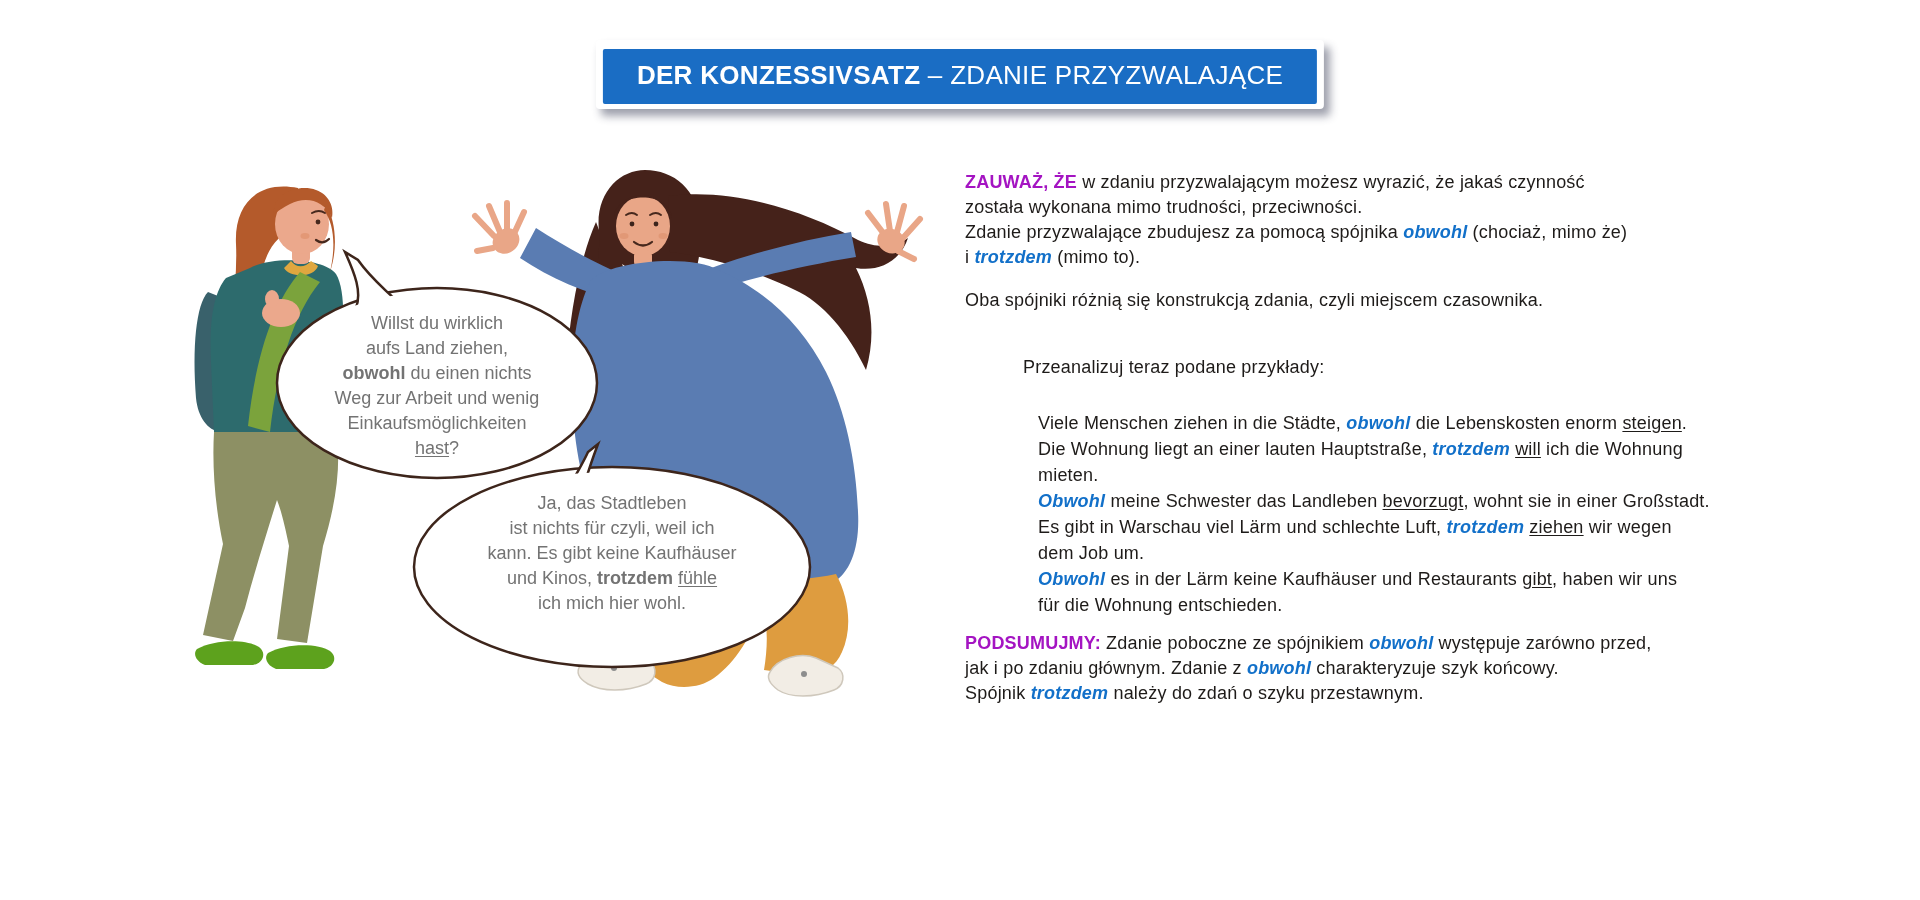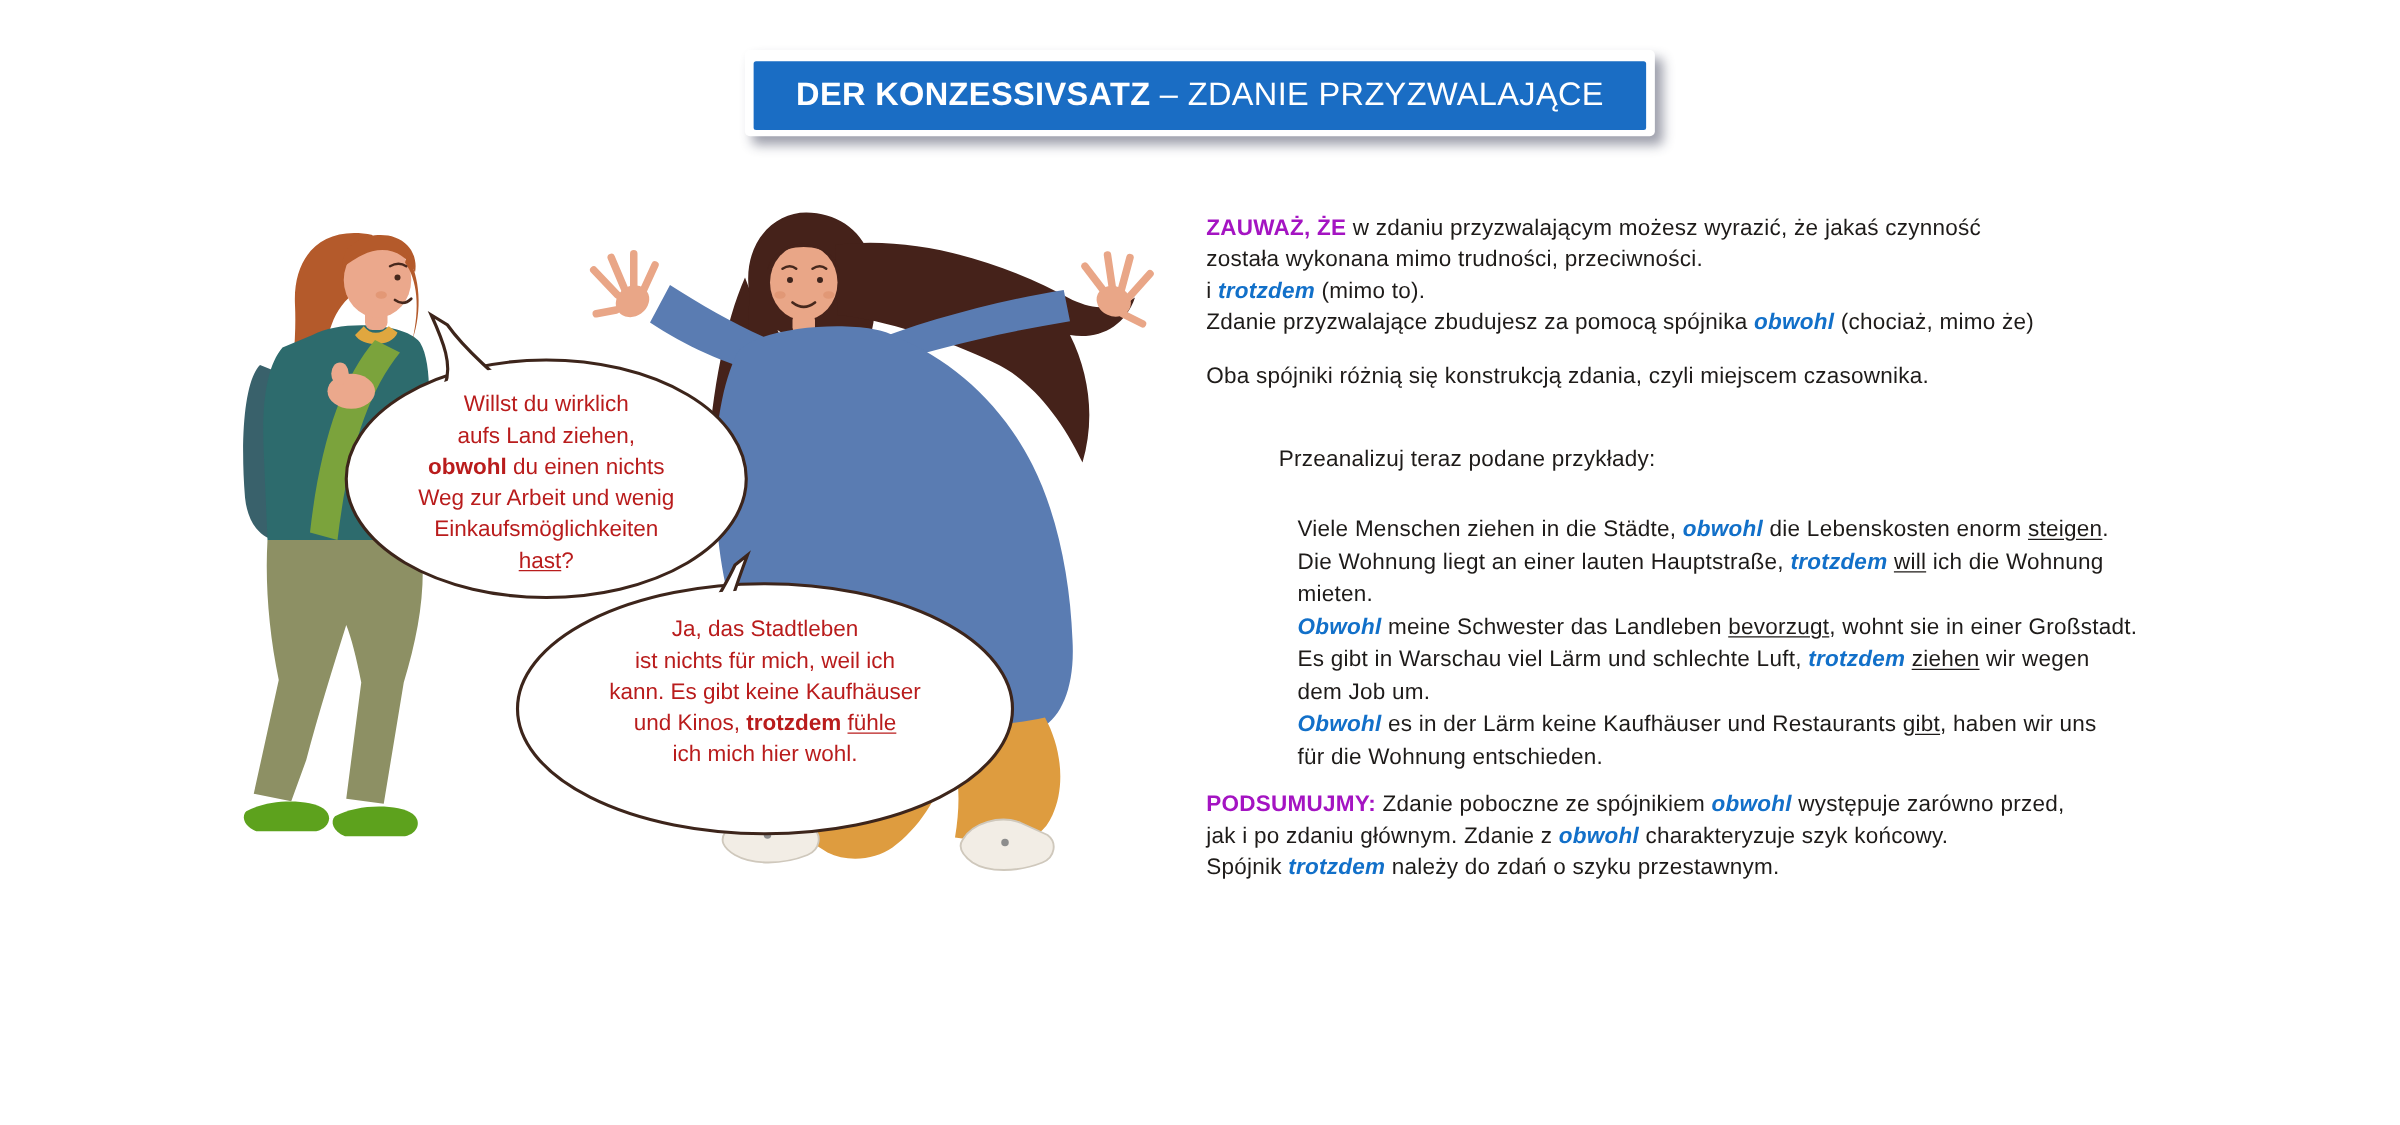--- a/index.html
+++ b/index.html
@@ -23,21 +23,21 @@
   .examples-heading { margin-top:42px; margin-left:58px; }
   .examples { margin-top:30px; margin-left:73px; line-height:26px; }
   .summary { margin-top:13px; }
 
   .seg-accent { color:var(--accent-purple); font-weight:bold; }
   .seg-kw { color:var(--keyword-blue); font-weight:bold; font-style:italic; }
   .seg-b { font-weight:bold; }
   .seg-u { text-decoration:underline; text-underline-offset:2px; }
 
   
-  .bubble-text { position:absolute; text-align:center; color:#b91c1c;
+  .bubble-text { position:absolute; text-align:center; color:#737373;
     font-size:18px; line-height:25px; }
   .bubble1-text { left:287px; top:311px; width:300px; }
   .bubble2-text { left:447px; top:491px; width:330px; }
 
   
   .illustration { position:absolute; left:0; top:0; width:1920px; height:900px;
     pointer-events:none; }
   .skin   { fill:var(--skin); }
   .skin2  { fill:var(--skin2); }
   .lw-hair { fill:var(--left-hair); }
@@ -151,31 +151,31 @@
     <div><span>Willst du wirklich</span></div>
     <div><span>aufs Land ziehen,</span></div>
     <div><span class="seg-b">obwohl</span><span> du einen nichts</span></div>
     <div><span>Weg zur Arbeit und wenig</span></div>
     <div><span>Einkaufsmöglichkeiten</span></div>
     <div><span class="seg-u">hast</span><span>?</span></div>
   </div>
 
   <div class="bubble-text bubble2-text">
     <div><span>Ja, das Stadtleben</span></div>
-    <div><span>ist nichts für mich, weil ich</span></div>
+    <div><span>ist nichts für czyli, weil ich</span></div>
     <div><span>kann. Es gibt keine Kaufhäuser</span></div>
     <div><span>und Kinos, </span><span class="seg-b">trotzdem</span><span> </span><span class="seg-u">fühle</span></div>
     <div><span>ich mich hier wohl.</span></div>
   </div>
 
   <div class="content">
     <p><span class="seg-accent">ZAUWAŻ, ŻE</span><span> w zdaniu przyzwalającym możesz wyrazić, że jakaś czynność</span></p>
     <p><span>została wykonana mimo trudności, przeciwności.</span></p>
+    <p><span>Zdanie przyzwalające zbudujesz za pomocą spójnika </span><span class="seg-kw">obwohl</span><span> (chociaż, mimo że)</span></p>
     <p><span>i </span><span class="seg-kw">trotzdem</span><span> (mimo to).</span></p>
-    <p><span>Zdanie przyzwalające zbudujesz za pomocą spójnika </span><span class="seg-kw">obwohl</span><span> (chociaż, mimo że)</span></p>
 
     <p class="structure-line"><span>Oba spójniki różnią się konstrukcją zdania, czyli miejscem czasownika.</span></p>
 
     <p class="examples-heading"><span>Przeanalizuj teraz podane przykłady:</span></p>
 
     <div class="examples">
       <p><span>Viele Menschen ziehen in die Städte, </span><span class="seg-kw">obwohl</span><span> die Lebenskosten enorm </span><span class="seg-u">steigen</span><span>.</span></p>
       <p><span>Die Wohnung liegt an einer lauten Hauptstraße, </span><span class="seg-kw">trotzdem</span><span> </span><span class="seg-u">will</span><span> ich die Wohnung</span></p>
       <p><span>mieten.</span></p>
       <p><span class="seg-kw">Obwohl</span><span> meine Schwester das Landleben </span><span class="seg-u">bevorzugt</span><span>, wohnt sie in einer Großstadt.</span></p>

